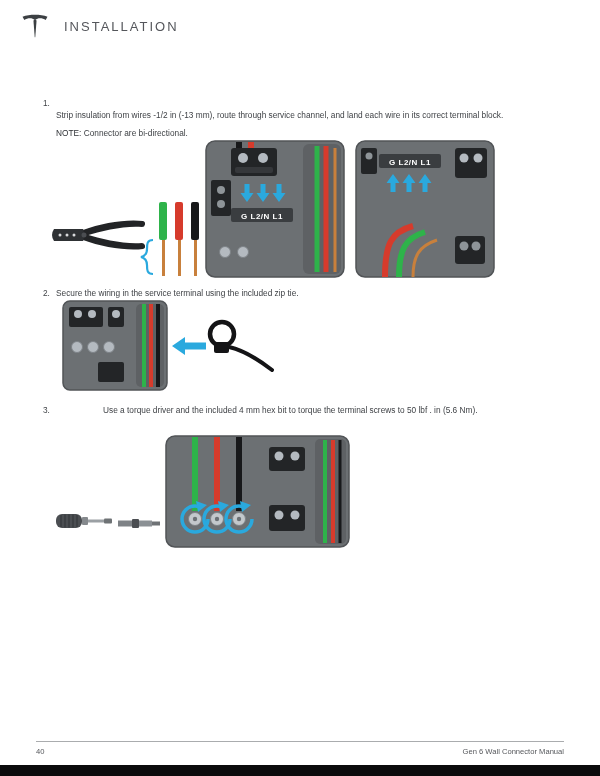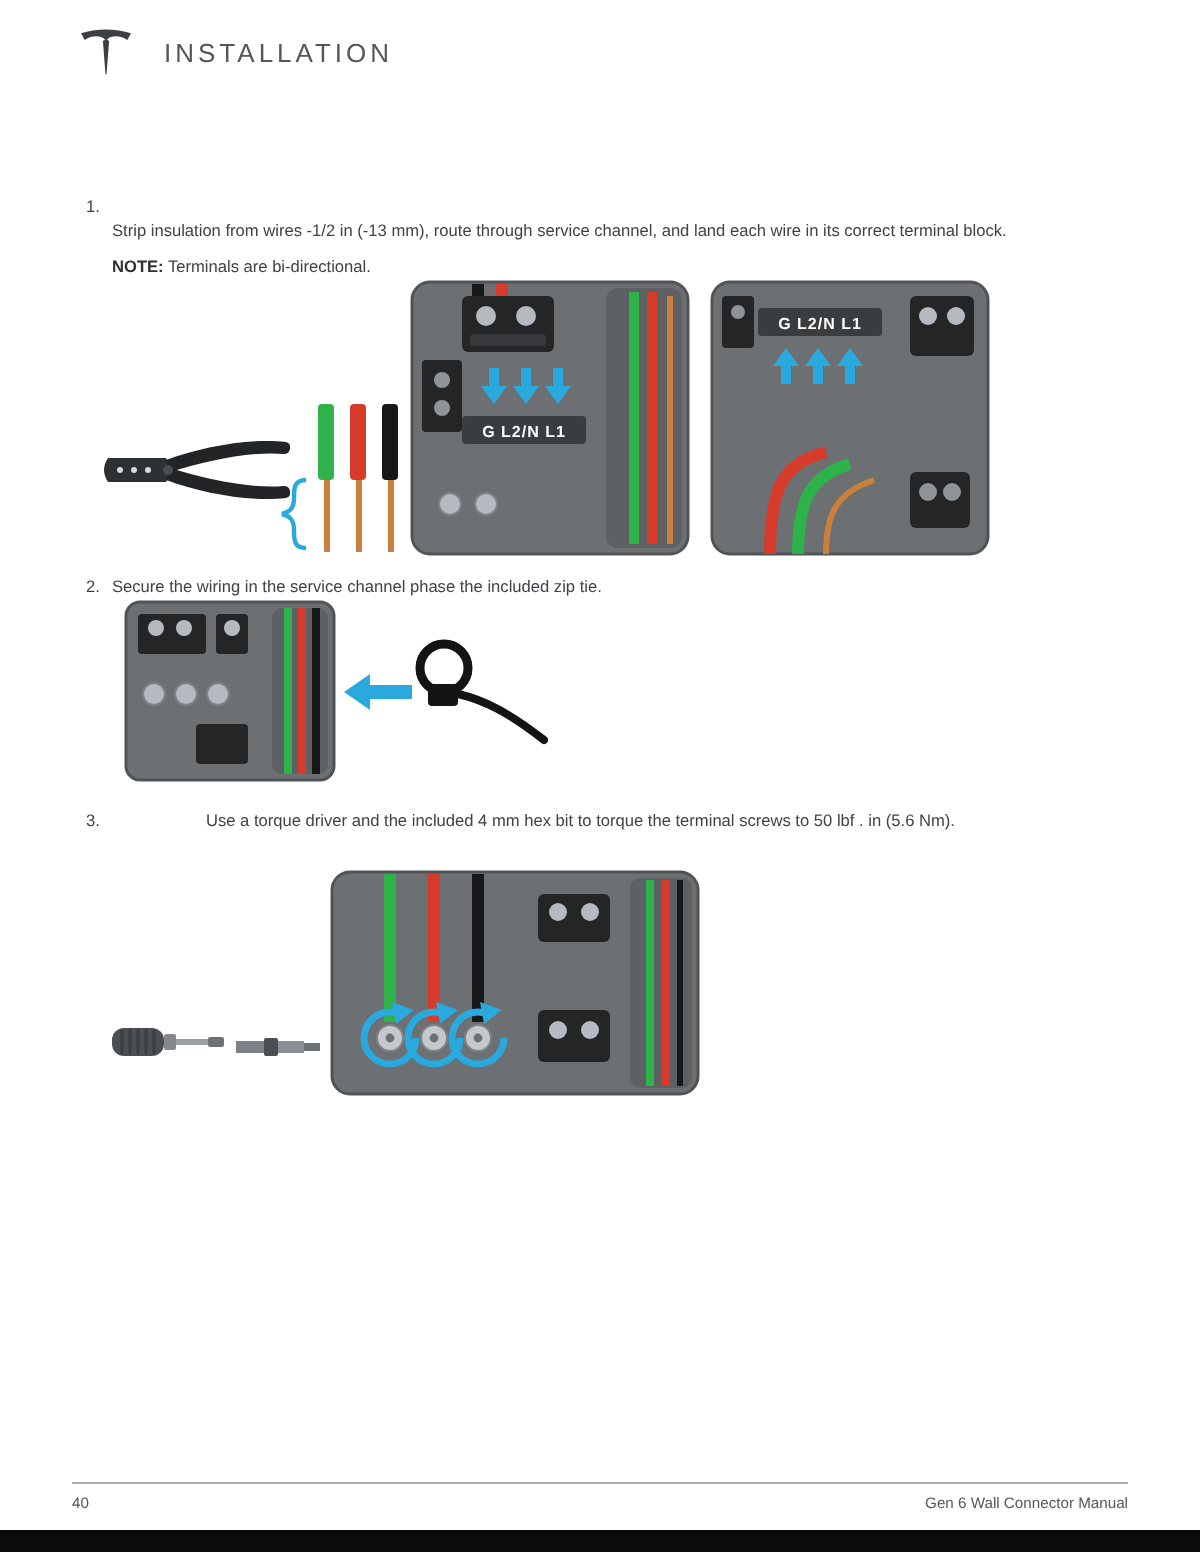--- a/index.html
+++ b/index.html
@@ -1,33 +1,33 @@
 <!DOCTYPE html>
 <html><head>
 <meta charset="utf-8">
 <style>
   * { margin:0; padding:0; box-sizing:border-box; }
   html,body { background:#ffffff; }
   body { font-family:"Liberation Sans", sans-serif; }
   .page { position:relative; width:600px; height:776px; background:#ffffff; overflow:hidden; }
 
-  .header { position:absolute; left:40px; top:10px; height:32px; display:flex; align-items:center; }
+  .header { position:absolute; left:22px; top:10px; height:32px; display:flex; align-items:center; }
   .logo { width:26px; height:30px; }
   .section-title { margin-left:16px; font-size:13px; letter-spacing:2px; color:#54565b; font-weight:400; }
 
   .page-title { position:absolute; left:36px; top:68px; font-size:13.5px; font-weight:700; color:#17191c; }
 
   .step { position:absolute; left:43px; display:flex; }
   .step-num { width:13px; flex:none; font-size:8.3px; color:#3f4246; line-height:1.45; }
   .step-body { font-size:8.3px; color:#3f4246; line-height:1.45; }
   .step-body.w1 { width:472px;margin-top:12px; }
   .step-body.w2 { width:480px; }
   .step-body.w3 { width:462px;padding-left:47px; }
   .step-note { margin-top:6px; }
-  .step-note strong, .final-note strong { color:#2e3135; font-weight:700;text-align:center; }
+  .step-note strong, .final-note strong { color:#2e3135; font-weight:400;text-align:center; }
 
   .final-note { position:absolute; left:56px; top:558px; width:492px; font-size:8.3px; color:#3f4246; line-height:1.45; }
 
   .illo-row { position:absolute; }
   .illo { position:absolute; display:block; }
 
   svg text { font-family:"Liberation Sans", sans-serif; font-weight:700; letter-spacing:0.5px; }
 
   .footer-rule { position:absolute; left:36px; top:741px; width:528px; height:1px; background:#aaacae; }
   .footer-page { position:absolute; left:36px; top:747px; font-size:7.6px; color:#55575b; }
@@ -45,21 +45,21 @@
       <path d="M44,29 C48,25 52,25 56,29 L51,93 L49,93 Z" fill="#3c4043"></path>
     </svg>
     <span class="section-title">INSTALLATION</span>
   </div>
 
 
   <div class="step" style="top:97px">
     <span class="step-num">1.</span>
     <div class="step-body w1">
       <p>Strip insulation from wires -1/2 in (-13 mm), route through service channel, and land each wire in its correct terminal block.</p>
-      <p class="step-note"><strong>NOTE:</strong><span> Terminals are bi-directional.</span></p>
+      <p class="step-note"><strong>NOTE:</strong><span> Connector are bi-directional.</span></p>
     </div>
   </div>
 
   <div class="illo-row" style="left:50px; top:140px; width:445px; height:138px;">
 
     <svg class="illo" style="left:0; top:74px; width:96px; height:42px;" viewBox="0 0 192 84">
       <path d="M8,30 q-8,12 0,24 L66,54 q8,-12 0,-24 Z" fill="#2e3134"></path>
       <circle cx="20" cy="42" r="3" fill="#d8dadc"></circle>
       <circle cx="34" cy="42" r="3" fill="#d8dadc"></circle>
       <circle cx="48" cy="42" r="3" fill="#d8dadc"></circle>
@@ -123,21 +123,21 @@
       <path d="M58,137 C58,116 64,106 82,100" stroke="#c8803c" stroke-width="3" fill="none"></path>
       <rect x="100" y="96" width="30" height="28" rx="3" fill="#232527"></rect>
       <circle cx="109" cy="106" r="4.5" fill="#8e9498"></circle>
       <circle cx="121" cy="106" r="4.5" fill="#8e9498"></circle>
     </svg>
   </div>
 
   <div class="step" style="top:287px">
     <span class="step-num">2.</span>
     <div class="step-body w2">
-      <p>Secure the wiring in the service channel phase the included zip tie.</p>
+      <p>Secure the wiring in the service terminal using the included zip tie.</p>
     </div>
   </div>
 
   <div class="illo-row" style="left:62px; top:300px; width:215px; height:92px;">
     <svg class="illo" style="left:0; top:0; width:106px; height:91px;" viewBox="0 0 106 91">
       <rect x="1" y="1" width="104" height="89" rx="7" fill="#6c7073" stroke="#515457" stroke-width="1.5"></rect>
       <rect x="74" y="4" width="28" height="83" rx="5" fill="#5e6164"></rect>
       <path d="M82,4 V87" stroke="#2eb34a" stroke-width="4"></path>
       <path d="M89,4 V87" stroke="#d63b2c" stroke-width="4"></path>
       <path d="M96,4 V87" stroke="#17181a" stroke-width="4"></path>

